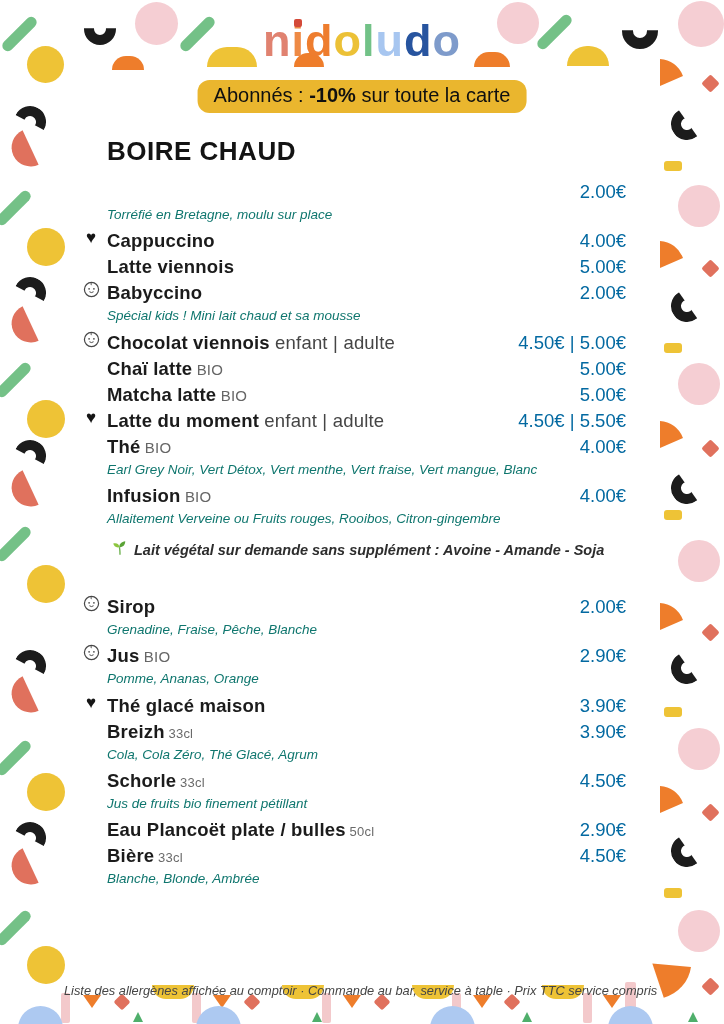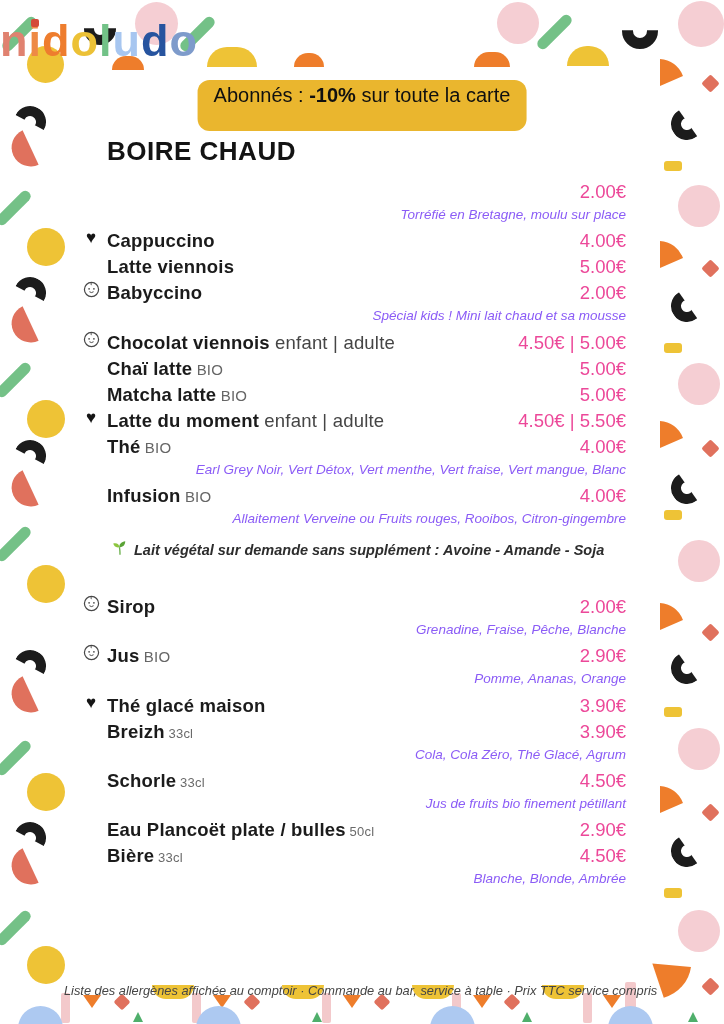--- a/index.html
+++ b/index.html
@@ -7,42 +7,42 @@
     position:relative;width:724px;height:1024px;background:#ffffff;overflow:hidden;
     font-family:"Liberation Sans",sans-serif;color:#1c1c1c;
   }
   
   .shape{position:absolute;z-index:1;}
   .c-yellow{background:#eec336}.c-pink{background:#f5ced3}.c-coral{background:#e0715d}
   .c-green{background:#74c187}.c-orange{background:#ee7d2b}.c-lightblue{background:#adc9f1}
   .c-pinkbar{background:#f3c9cb}
   .bc-blue{border-color:#2254a3}.bc-lightblue{border-color:#adc9f1}.bc-green{border-color:#74c187}
   
-  .logo{position:absolute;top:18px;left:0;right:0;text-align:left;z-index:2;
+  .logo{position:absolute;top:18px;left:0;right:0;text-align:center;z-index:2;
         font-size:45px;font-weight:800;letter-spacing:1px;line-height:1;}
   .logo span{display:inline-block;position:relative;}
   .logo span.iL::before{content:'';position:absolute;top:1px;left:50%;transform:translateX(-50%);
         width:8px;height:8px;border-radius:2px;background:#d44a39;}
   .badge{position:absolute;top:80px;left:50%;transform:translateX(-50%);z-index:2;
         background:#eab62e;color:#101010;font-size:20px;font-weight:500;
-        padding:4px 16px 24px;border-radius:12px;white-space:nowrap;}
+        padding:4px 16px 6px;border-radius:12px;white-space:nowrap;}
   .badge b{font-weight:800;}
   
   .content{position:absolute;left:107px;top:136px;width:519px;z-index:2;}
   .section-title{margin:0 0 12px;font-size:26px;font-weight:800;color:#131313;letter-spacing:.5px;}
   .section--cold{margin-top:34px;}
   .menu-row{position:relative;display:flex;align-items:baseline;padding:2px 0;min-height:21px;}
   .item-icon{position:absolute;left:-27px;top:1px;width:22px;text-align:center;line-height:1;}
   .heart-glyph{font-size:17px;color:#151515;}
   .item-name{font-size:18.5px;font-weight:600;color:#1b1b1b;letter-spacing:.2px;}
   .item-name .suffix{font-weight:400;color:#454545;}
   .item-name .tag{font-weight:400;color:#666;font-size:15px;}
   .item-name .sizetag{font-weight:400;color:#6a6a6a;font-size:13px;}
-  .item-price{margin-left:auto;font-size:18.5px;font-weight:500;color:#ec4899;white-space:nowrap;}
-  .item-desc{font-style:italic;color:#8b5cf6;font-size:13.5px;line-height:1.5;margin:0 0 3px;text-align:right;}
+  .item-price{margin-left:auto;font-size:18.5px;font-weight:500;color:#0369a1;white-space:nowrap;}
+  .item-desc{font-style:italic;color:#0f766e;font-size:13.5px;line-height:1.5;margin:0 0 3px;}
   .note{display:flex;align-items:center;gap:5px;margin:10px 0 0 4px;
         font-size:14.5px;font-style:italic;font-weight:700;color:#2d2d2d;}
   
   .footer{position:absolute;left:64px;bottom:26px;z-index:2;font-size:12.8px;font-style:italic;
         color:#454545;white-space:nowrap;}
 </style>
 </head>
 <body>
 
 <div class="page">

